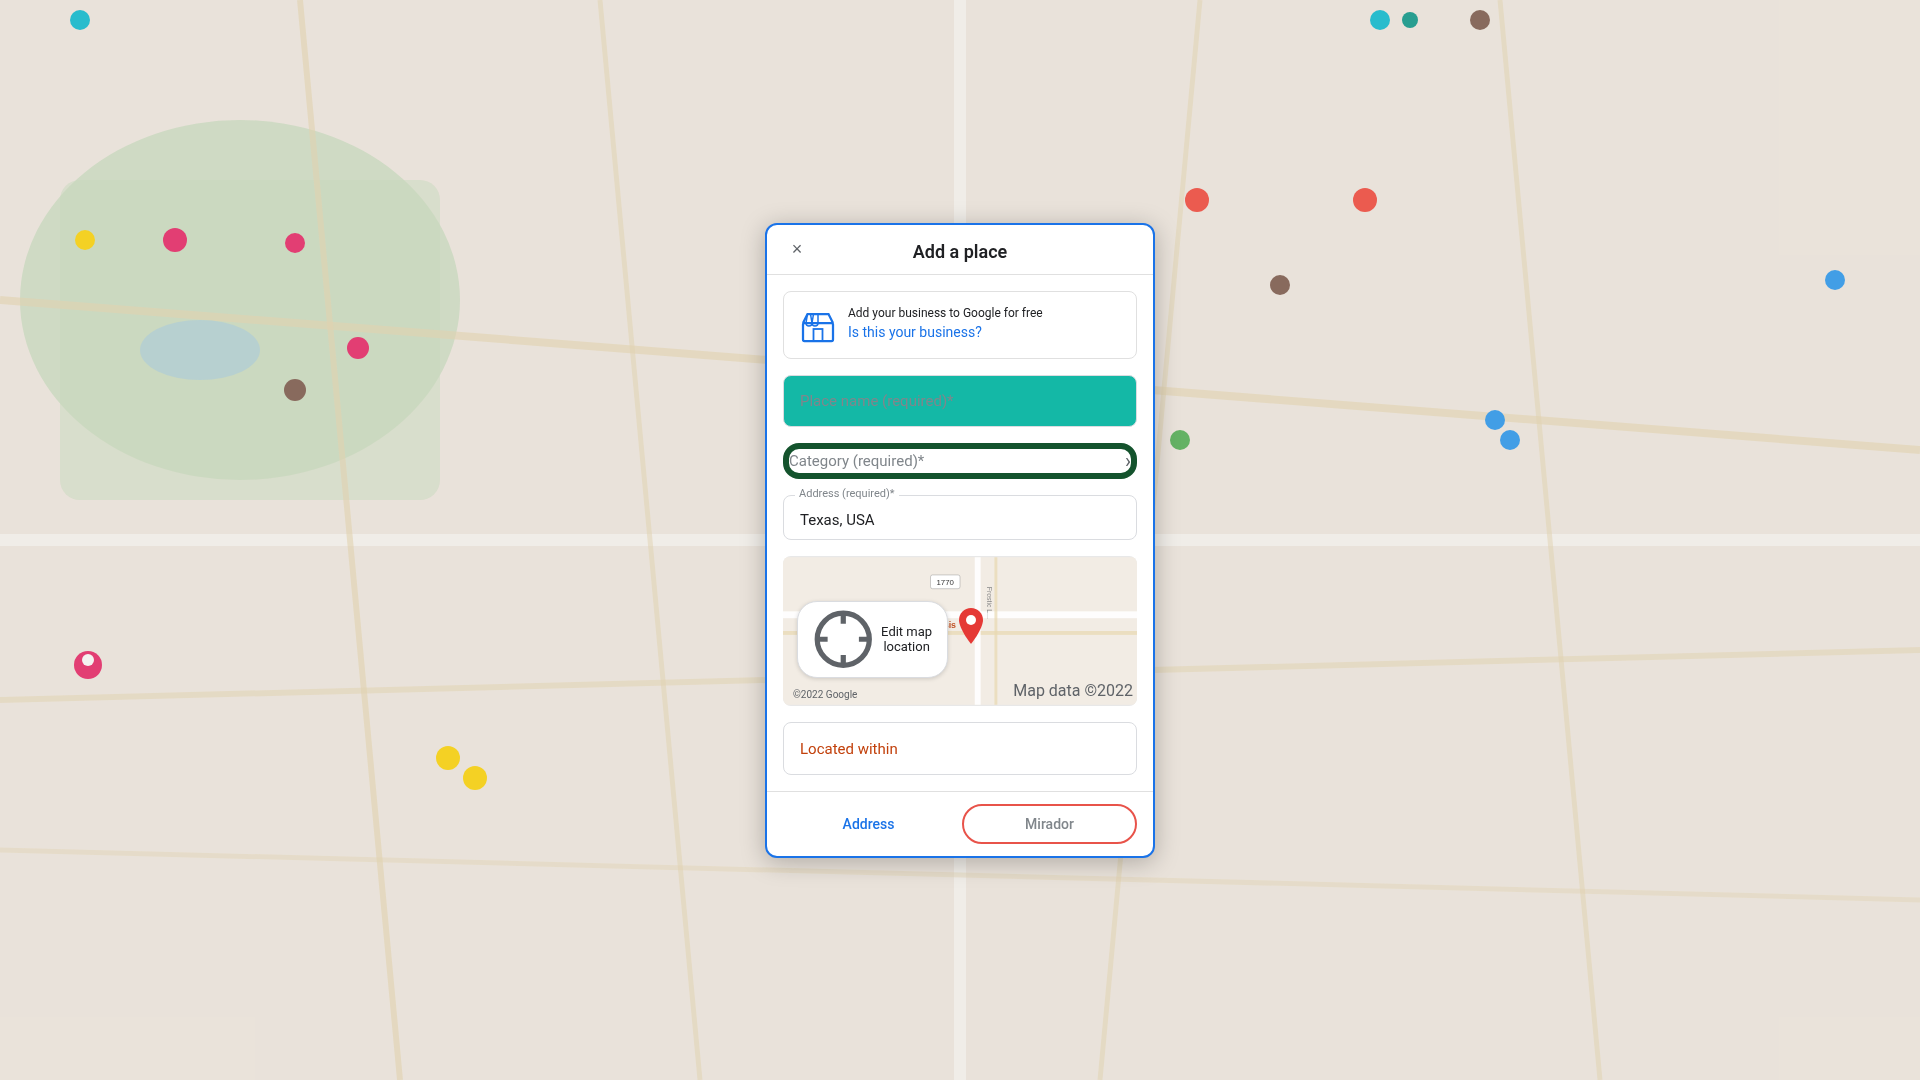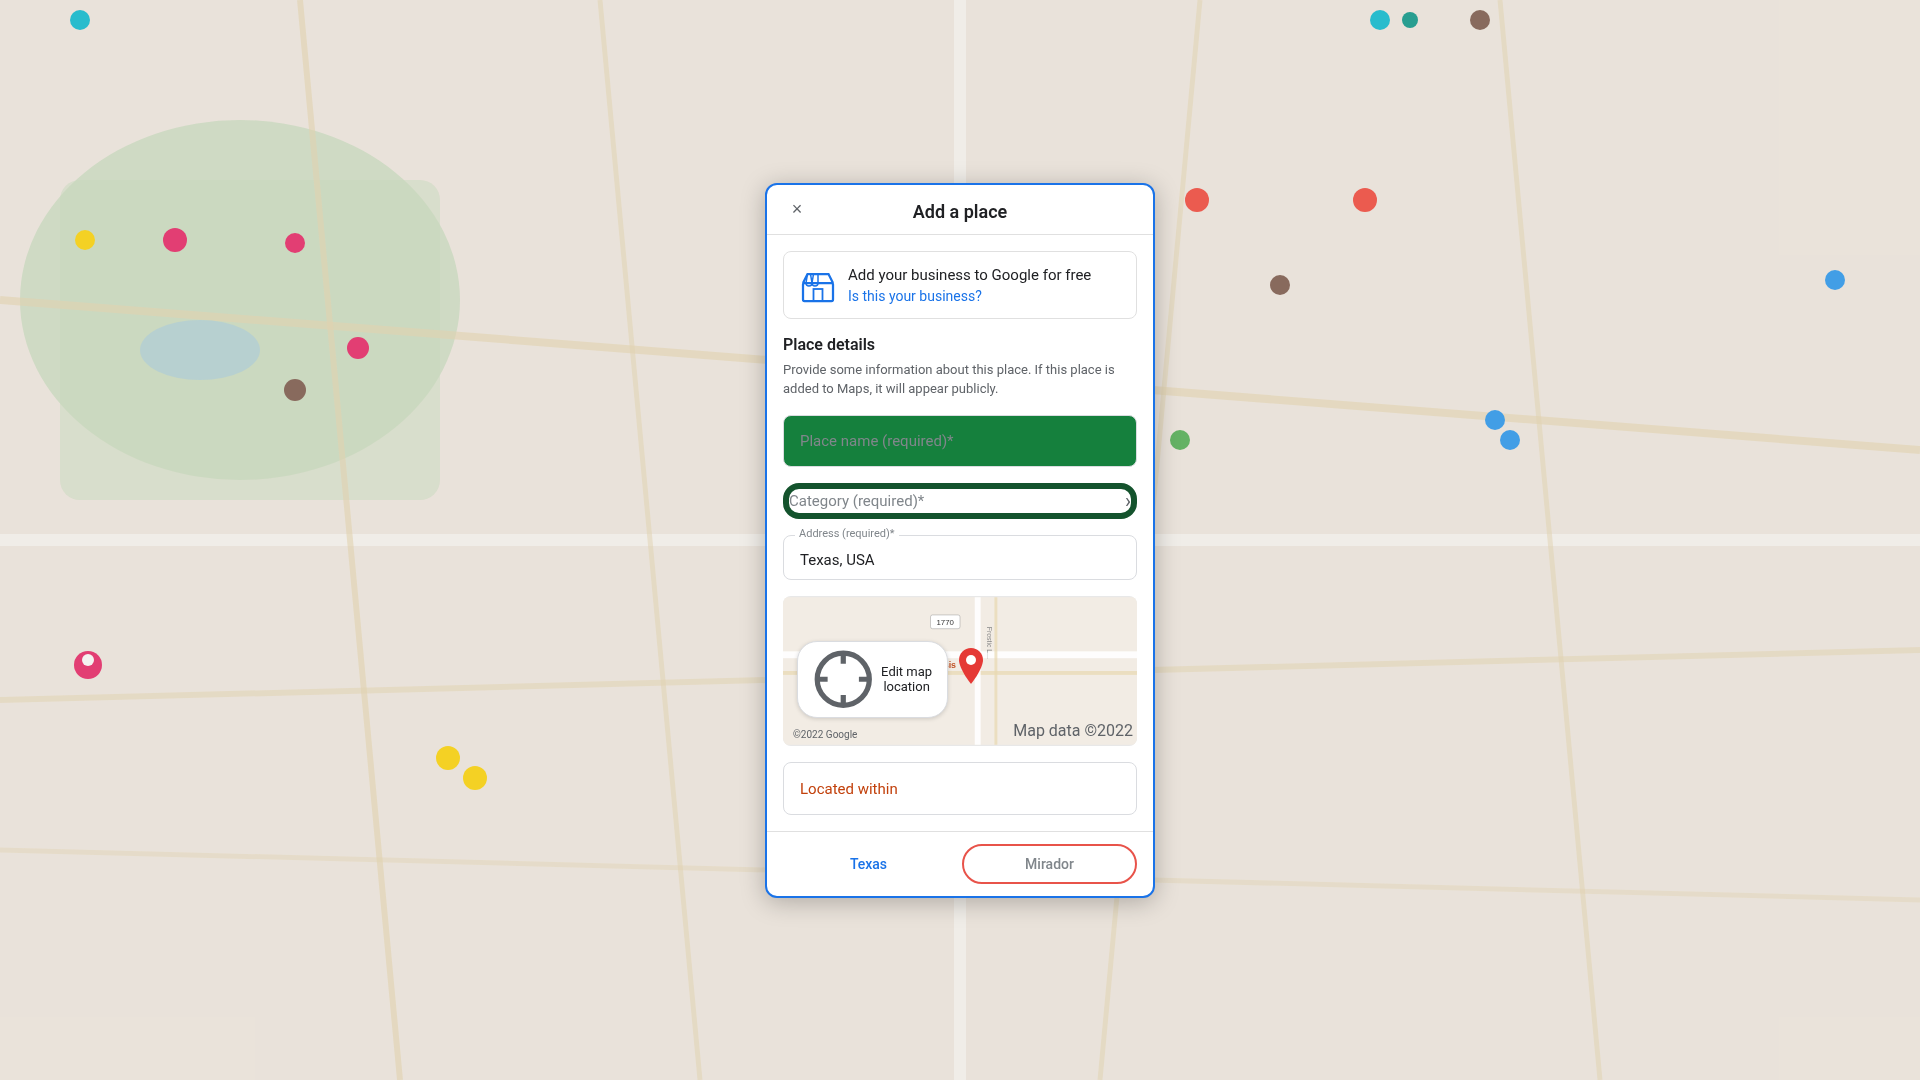--- a/index.html
+++ b/index.html
@@ -104,21 +104,21 @@
       margin-top: 2px;
     }
 
     .business-text {
       display: flex;
       flex-direction: column;
       gap: 4px;
     }
 
     .business-title {
-      font-size: 15px;
+      font-size: 12px;
       color: #202124;
       font-weight: 400;
     }
 
     .business-link {
       font-size: 14px;
       color: #1a73e8;
       text-decoration: none;
       cursor: pointer;
     }
@@ -280,21 +280,21 @@
       font-weight: 500;
       border-radius: 24px;
       cursor: pointer;
       font-family: inherit;
     }
 
     .place-name-outer {
       position: relative;
       border: 1px solid #dadce0;
       border-radius: 8px;
-      background: #15803d;
+      background: #14b8a6;
     }
 
     .place-name-input {
       width: 100%;
       border: none;
       outline: none;
       padding: 16px;
       font-size: 15px;
       color: #202124;
       background: transparent;
@@ -384,24 +384,20 @@
             <path d="M5 4 L4 10 C4 11.1 4.9 12 6 12 C7.1 12 8 11.1 8 10 L7 4" stroke="#1a73e8" stroke-width="1" fill="none"></path>
             <path d="M9 4 L8 10 C8 11.1 8.9 12 10 12 C11.1 12 12 11.1 12 10 L12 4" stroke="#1a73e8" stroke-width="1" fill="none"></path>
           </svg>
         </div>
         <div class="business-text">
           <span class="business-title">Add your business to Google for free</span>
           <a class="business-link">Is this your business?</a>
         </div>
       </div>
 
-      <div>
-        <div class="section-title">Place details</div>
-        <div class="section-desc" style="margin-top:6px;">Provide some information about this place. If this place is added to Maps, it will appear publicly.</div>
-      </div>
 
       <div class="place-name-outer">
         <input class="place-name-input" type="text" placeholder="Place name (required)*" style="">
       </div>
 
       <div class="category-field">
         <span class="category-placeholder">Category (required)*</span>
         <span class="chevron-icon">›</span>
       </div>
 
@@ -456,18 +452,18 @@
         </div>
       </div>
 
       <div class="located-within-field">
         <span class="located-within-placeholder">Located within</span>
       </div>
 
     </div>
 
     <div class="dialog-footer">
-      <button class="btn-cancel">Texas</button>
+      <button class="btn-cancel">Address</button>
       <button class="btn-submit">Mirador</button>
     </div>
 
   </div>
 </div>
 
 </body></html>

